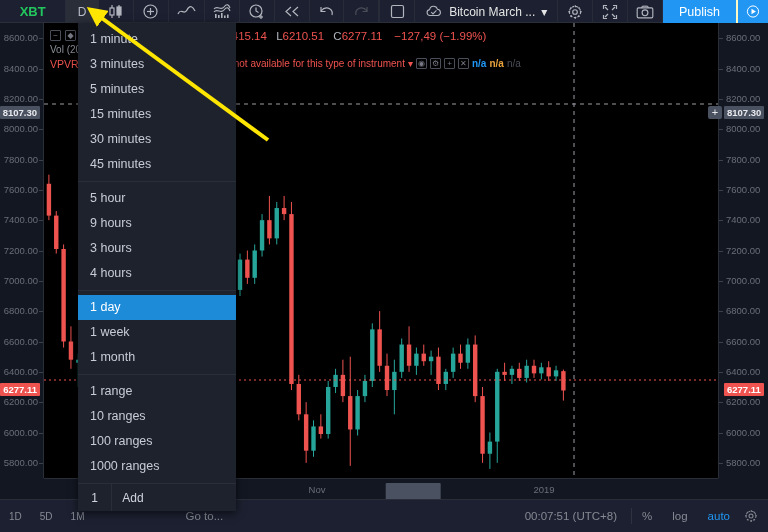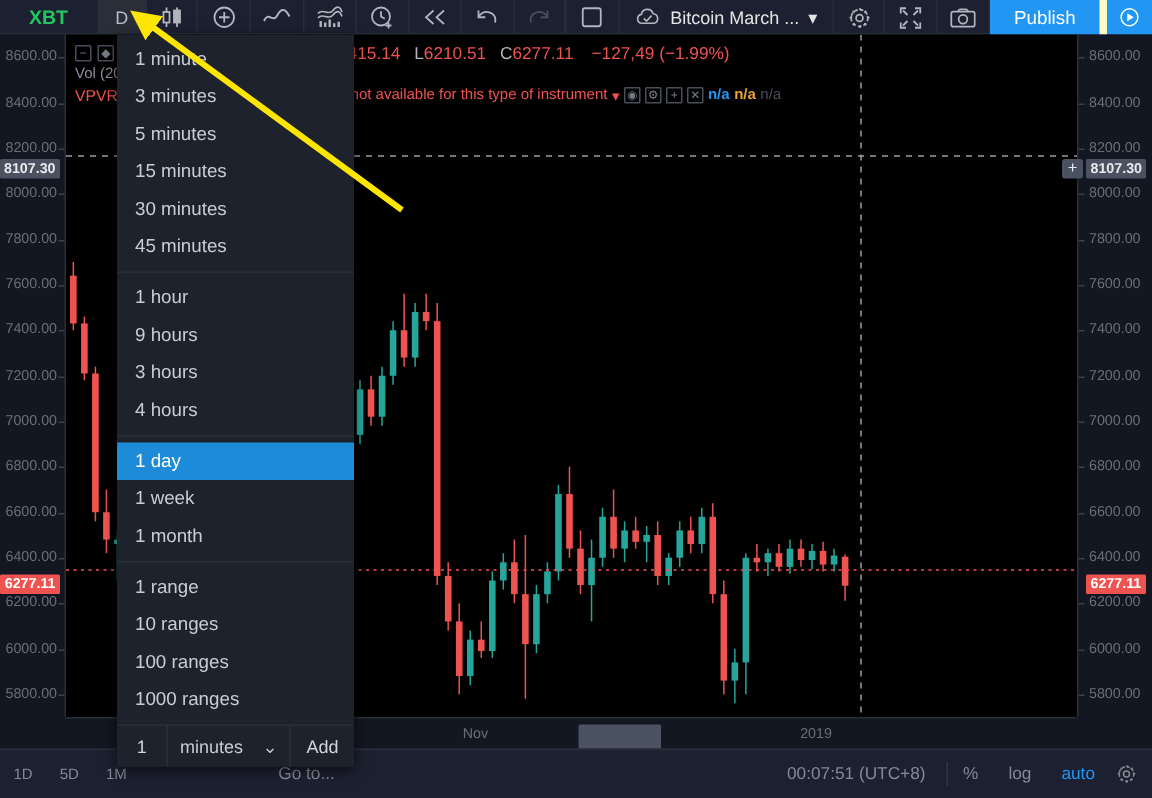--- a/index.html
+++ b/index.html
@@ -25,21 +25,21 @@
   .tb-symbol { width: 75px; font-weight: bold; color: #22c55e; font-size: 13px; justify-content: center; }
   .tb-interval { width: 35px; background: #2a2e39; color: #b8bcc8; font-size: 12px; }
   .tb-icon { width: 38px; }
   .tb-icon svg { display: block; }
   .tb-spacer { flex: 1; border-right: 1px solid #282c39; }
   .tb-layout { width: 38px; }
   .tb-tpl { padding: 0 10px; gap: 6px; }
   .tb-tpl-label { font-size: 12px; color: #e5e5e5; white-space: nowrap; }
   .tb-publish {
     background: #2196f3; color: #fff; font-size: 12.5px;
-    padding: 0 16px; border-right: 5px solid #fef9c3;
+    padding: 0 16px; border-right: 2px solid #fef9c3;
   }
   .tb-play { background: #2196f3; width: 30px; border-right: none; }
   .no-border { border-right: none; }
 
   
   .chart-area {
     position: absolute; left: 44px; top: 23px;
     width: 674px; height: 455px; background: #000000;
     overflow: hidden;
   }
@@ -568,40 +568,36 @@
 
   <div class="dropdown" id="interval-dropdown">
     <div id="dd-items">
         <div class="dd-item">1 minute</div>
         <div class="dd-item">3 minutes</div>
         <div class="dd-item">5 minutes</div>
         <div class="dd-item">15 minutes</div>
         <div class="dd-item">30 minutes</div>
         <div class="dd-item">45 minutes</div>
         <div class="dd-sep"></div>
-        <div class="dd-item">1 hour</div>
+        <div class="dd-item">5 hour</div>
         <div class="dd-item">9 hours</div>
         <div class="dd-item">3 hours</div>
         <div class="dd-item">4 hours</div>
         <div class="dd-sep"></div>
         <div class="dd-item selected">1 day</div>
         <div class="dd-item">1 week</div>
         <div class="dd-item">1 month</div>
         <div class="dd-sep"></div>
         <div class="dd-item">1 range</div>
         <div class="dd-item">10 ranges</div>
         <div class="dd-item">100 ranges</div>
         <div class="dd-item">1000 ranges</div>
       </div>
     <div class="dd-footer">
       <div class="dd-qty">1</div>
-      <div class="dd-unit">
-        <span>minutes</span>
-        <span>⌄</span>
-      </div>
       <div class="dd-add">Add</div>
     </div>
   </div>
 
   <div class="bottom">
     <span class="bb-range">1D</span>
     <span class="bb-range">5D</span>
     <span class="bb-range">1M</span>
     <span class="bb-goto">Go to...</span>
     <span class="bb-right">

